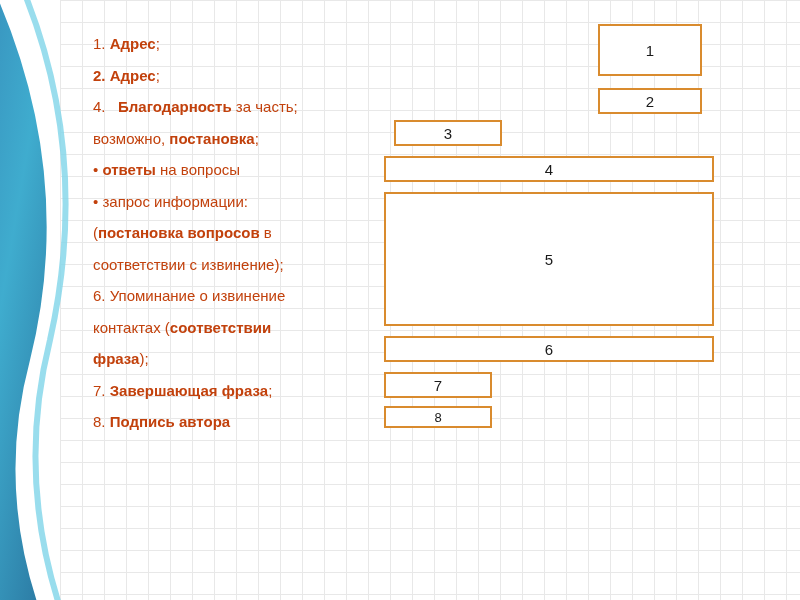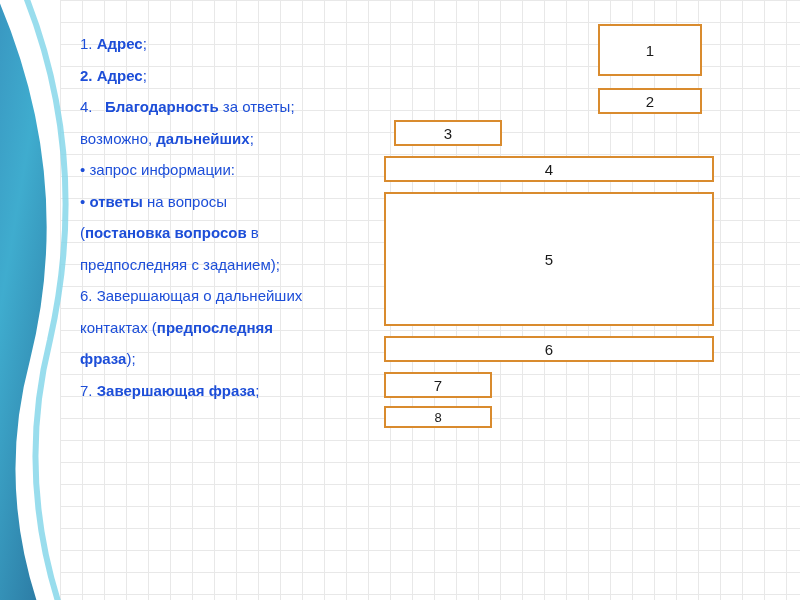--- a/index.html
+++ b/index.html
@@ -25,25 +25,25 @@
     .swoosh {
       position: absolute;
       left: -60px;
       top: -40px;
       width: 200px;
       height: 700px;
       pointer-events: none;
     }
     .text-col {
       position: absolute;
-      left: 80px;
+      left: 93px;
       top: 28px;
       width: 300px;
       font-size: 15px;
-      color: #1d4ed8;
+      color: #c2410c;
       line-height: 2.1;
     }
     .text-col p { margin: 0; }
     .b { font-weight: bold; }
     .box {
       position: absolute;
       border: 2px solid #d98b2e;
       background: #fff;
       display: flex;
       align-items: center;
@@ -66,30 +66,31 @@
     </linearGradient>
   </defs>
   <path d="M 40 0 Q 140 200 90 400 Q 50 550 120 700 L 60 700 Q 0 550 40 400 Q 90 200 0 0 Z" fill="url(#g1)" opacity="0.9"></path>
   <path d="M 70 0 Q 155 180 110 380 Q 70 540 140 700" fill="none" stroke="#7fd4e8" stroke-width="6" opacity="0.8"></path>
   <path d="M 55 0 Q 145 210 95 410 Q 55 555 125 700" fill="none" stroke="#ffffff" stroke-width="3" opacity="0.6"></path>
 </svg>
 
 <div class="text-col">
   <p><span>1. </span><span class="b">Адрес</span><span>;</span></p>
   <p><span class="b">2. </span><span class="b">Адрес</span><span>;</span></p>
-  <p><span>4. </span>&nbsp;&nbsp;<span class="b">Благодарность</span><span> за ответы;</span></p>
-  <p><span>возможно, </span><span class="b">дальнейших</span><span>;</span></p>
+  <p><span>4. </span>&nbsp;&nbsp;<span class="b">Благодарность</span><span> за часть;</span></p>
+  <p><span>возможно, </span><span class="b">постановка</span><span>;</span></p>
+  <p><span>• </span><span class="b">ответы</span><span> на вопросы</span></p>
   <p><span>• запрос информации:</span></p>
-  <p><span>• </span><span class="b">ответы</span><span> на вопросы</span></p>
   <p><span>(</span><span class="b">постановка вопросов</span><span> в</span></p>
-  <p><span>предпоследняя с заданием);</span></p>
-  <p><span>6. </span><span>Завершающая о дальнейших</span></p>
-  <p><span>контактах (</span><span class="b">предпоследняя</span></p>
+  <p><span>соответствии с извинение);</span></p>
+  <p><span>6. </span><span>Упоминание о извинение</span></p>
+  <p><span>контактах (</span><span class="b">соответствии</span></p>
   <p><span class="b">фраза</span><span>);</span></p>
   <p><span>7. </span><span class="b">Завершающая  фраза</span><span>;</span></p>
+  <p><span>8. </span><span class="b">Подпись автора</span></p>
 </div>
 
 <div class="box" style="left:598px; top:24px; width:104px; height:52px;">
     <span>1</span>
   </div>
 <div class="box" style="left:598px; top:88px; width:104px; height:26px;">
     <span>2</span>
   </div>
 <div class="box" style="left:394px; top:120px; width:108px; height:26px;">
     <span>3</span>

